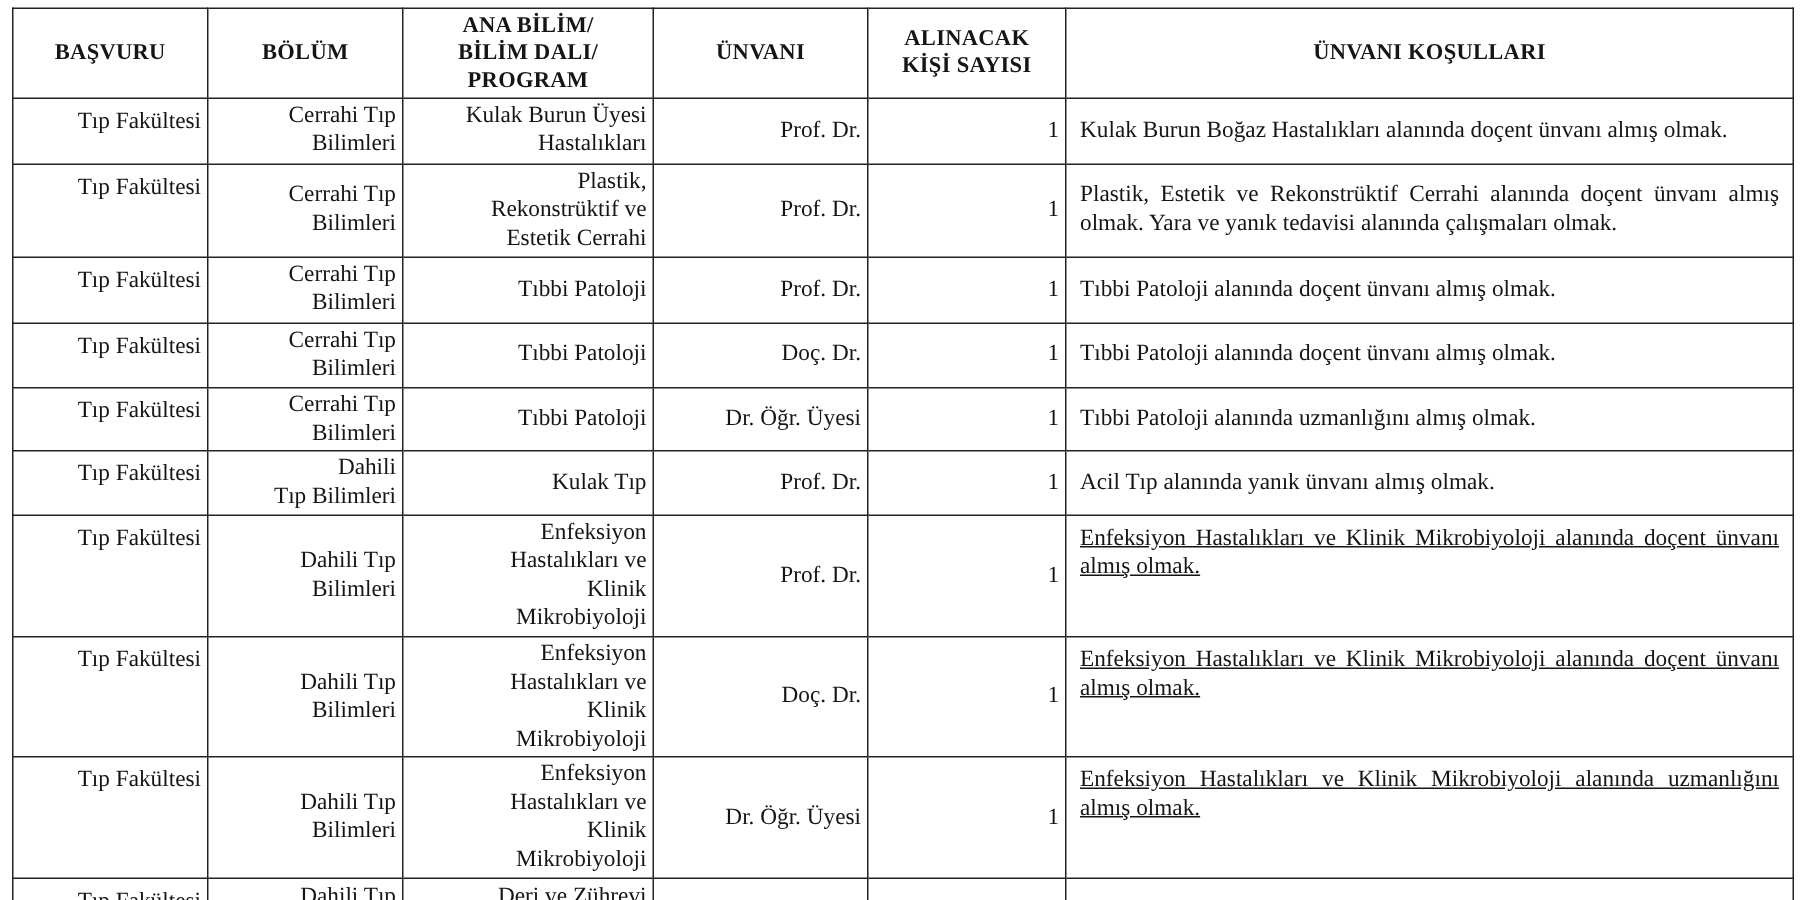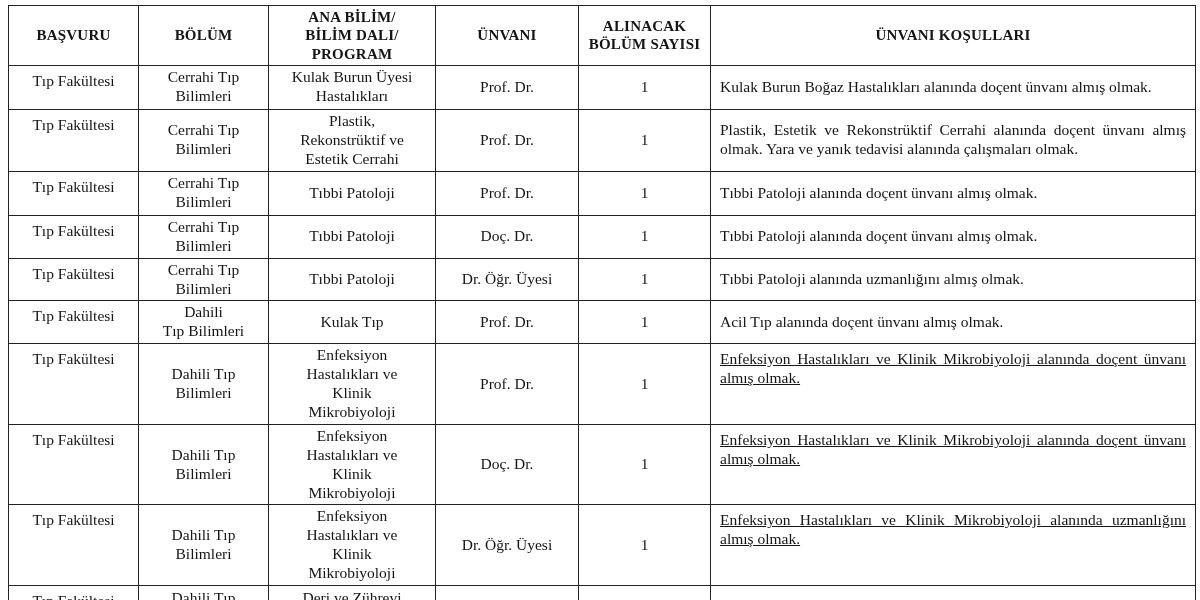--- a/index.html
+++ b/index.html
@@ -31,21 +31,21 @@
   th {
     font-weight: bold;
     font-size: 15px;
     letter-spacing: 0.2px;
     text-align: center;
     vertical-align: middle;
     white-space: pre-line;
   }
   td {
     font-size: 15.5px;
-    text-align: center;
+    text-align: right;
     vertical-align: middle;
     white-space: pre-line;
   }
   td.cell-fakulte {
     vertical-align: top;
     padding-top: 6px;
   }
   td.cell-kosul {
     text-align: justify;
     white-space: normal;
@@ -86,21 +86,21 @@
     </colgroup>
     <thead>
       <tr>
         <th>BAŞVURU</th>
         <th>BÖLÜM</th>
         <th>ANA BİLİM/
 BİLİM DALI/
 PROGRAM</th>
         <th>ÜNVANI</th>
         <th>ALINACAK
-BÖLÜM SAYISI</th>
+KİŞİ SAYISI</th>
         <th>ÜNVANI KOŞULLARI</th>
       </tr>
     </thead>
     <tbody>
   <tr>
     <td class="cell-fakulte">Tıp Fakültesi</td>
     <td class="cell-bolum">Cerrahi Tıp
 Bilimleri</td>
     <td class="cell-anabilim">Kulak Burun Üyesi
 Hastalıkları</td>
@@ -151,21 +151,21 @@
     <td class="cell-kosul">Tıbbi Patoloji alanında uzmanlığını almış olmak.</td>
   </tr>
 
   <tr>
     <td class="cell-fakulte">Tıp Fakültesi</td>
     <td class="cell-bolum">Dahili
 Tıp Bilimleri</td>
     <td class="cell-anabilim">Kulak Tıp</td>
     <td class="cell-unvan">Prof. Dr.</td>
     <td class="cell-kisi">1</td>
-    <td class="cell-kosul">Acil Tıp alanında doçent ünvanı almış olmak.</td>
+    <td class="cell-kosul">Acil Tıp alanında yanık ünvanı almış olmak.</td>
   </tr>
 
   <tr>
     <td class="cell-fakulte">Tıp Fakültesi</td>
     <td class="cell-bolum">Dahili Tıp
 Bilimleri</td>
     <td class="cell-anabilim">Enfeksiyon
 Hastalıkları ve
 Klinik
 Mikrobiyoloji</td>

